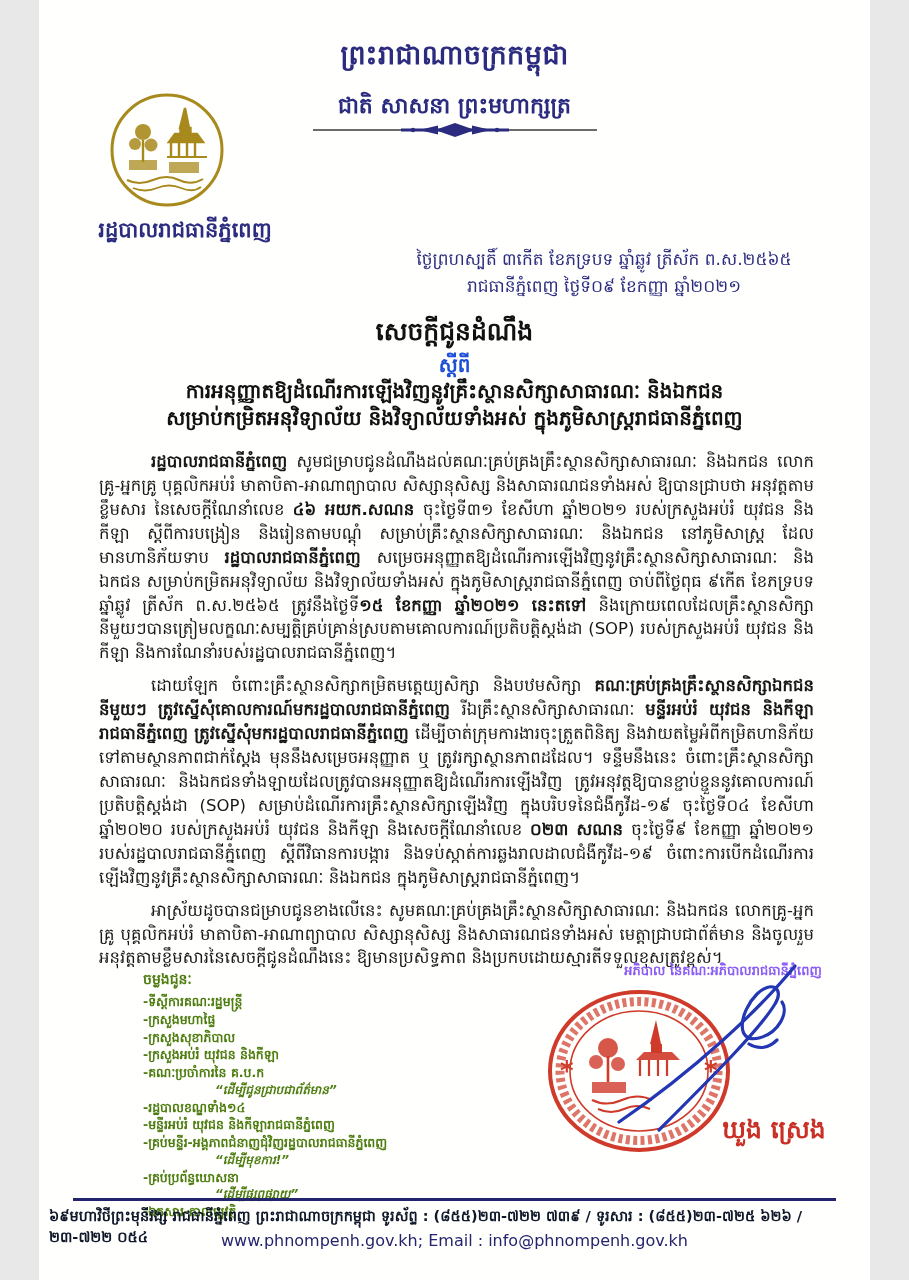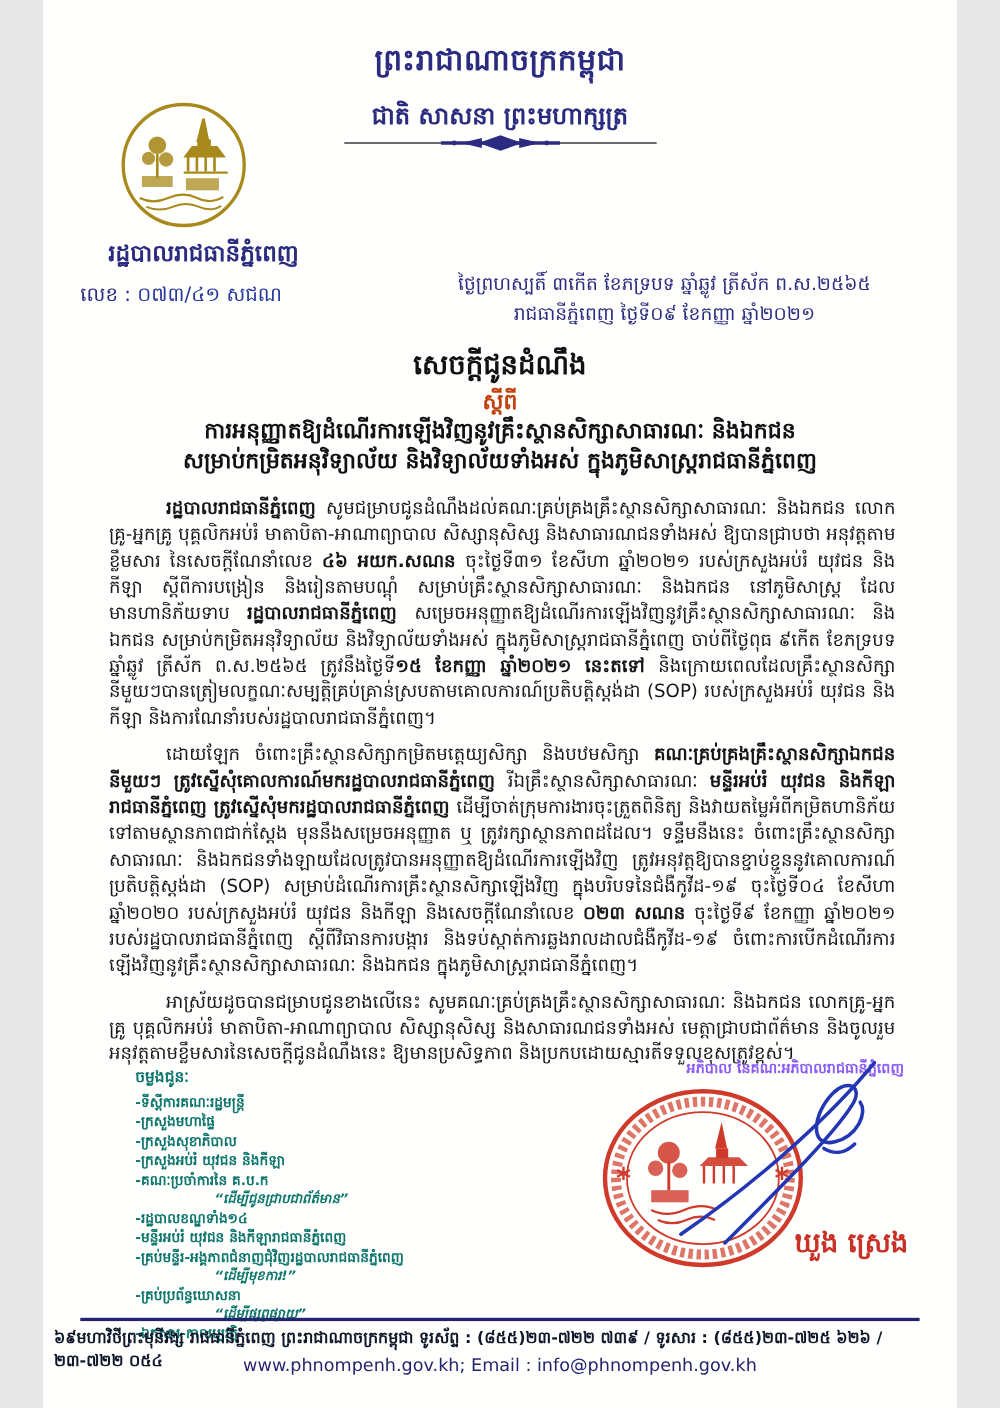--- a/index.html
+++ b/index.html
@@ -23,40 +23,40 @@
   .refline{position:absolute;left:34px;top:256px;width:260px;
     font-size:18px;color:#2b2b80;}
   .refline .num{color:#27379e;}
 
   .dateline{position:absolute;top:246px;right:16px;width:500px;text-align:center;
     font-size:17px;color:#2b2b80;line-height:1.6;}
 
   .doc-type{position:absolute;top:316px;left:0;right:0;text-align:center;
     font-size:25px;font-weight:700;color:#111;}
   .regarding{position:absolute;top:352px;left:0;right:0;text-align:center;
-    font-size:20px;font-weight:700;color:#c2410c;}
+    font-size:20px;font-weight:700;color:#1d4ed8;}
   .subject{position:absolute;top:378px;left:50px;right:50px;text-align:center;
     font-size:20px;font-weight:700;color:#111;line-height:1.35;}
 
   .body-text{position:absolute;top:450px;left:60px;right:56px;
     font-size:16.5px;line-height:1.45;text-align:justify;color:#161616;
     overflow-wrap:anywhere;}
   .body-text p{margin:0 0 9px 0;text-indent:52px;}
   .body-text p.last{}
 
   .sig-title{position:absolute;top:962px;left:478px;width:412px;text-align:center;
     font-size:13px;font-weight:700;color:#8b5cf6;}
   .seal{position:absolute;left:505px;top:986px;}
   .ink{position:absolute;left:560px;top:952px;pointer-events:none;}
   .sig-name{position:absolute;left:640px;top:1114px;width:190px;text-align:center;
     font-size:25px;font-weight:700;color:#c93026;}
   .para-initial{position:absolute;left:828px;top:912px;}
   .title-tick{position:absolute;left:852px;top:954px;}
 
-  .cc{position:absolute;left:84px;top:970px;width:350px;color:#0f766e;}
+  .cc{position:absolute;left:104px;top:970px;width:350px;color:#4d7c0f;}
   .cc-header{font-size:14px;font-weight:700;margin-bottom:2px;}
   .cc-item{font-size:12.5px;font-weight:700;line-height:1.42;overflow-wrap:anywhere;}
   .cc-note{font-size:12px;font-weight:700;font-style:italic;padding-left:72px;line-height:1.4;}
 
   .footer-rule{position:absolute;left:34px;right:34px;top:1198px;
     border-top:3px solid #24246e;}
   .footer1{position:absolute;top:1207px;left:10px;right:10px;
     font-size:14.5px;font-weight:700;color:#0f172a;overflow-wrap:anywhere;}
   .footer2{position:absolute;top:1231px;left:10px;right:10px;text-align:center;
     font-size:16px;font-weight:500;color:#24246e;}
@@ -96,24 +96,20 @@
         <path d="M36 50 v22" stroke-width="2.4"></path>
         <rect x="22" y="70" width="28" height="10" fill="#a8891c" opacity=".75" stroke="none"></rect>
         <rect x="62" y="72" width="30" height="11" fill="#a8891c" opacity=".75" stroke="none"></rect>
         <path d="M20 90 q12 6 26 0 t26 0 t24 -1" stroke-width="2"></path>
         <path d="M26 98 q12 5 24 0 t24 0 t20 -1" stroke-width="1.8"></path>
       </g>
     </svg>
   </div>
 
   <div class="authority">រដ្ឋបាលរាជធានីភ្នំពេញ</div>
-  <div class="refline">
-    <span>លេខ :</span>
-    <span class="num">០៧៣/៤១ សជណ</span>
-  </div>
 
   <div class="dateline">
     <div>ថ្ងៃព្រហស្បតិ៍ ៣កើត ខែភទ្របទ ឆ្នាំឆ្លូវ ត្រីស័ក ព.ស.២៥៦៥</div>
     <div>រាជធានីភ្នំពេញ ថ្ងៃទី០៩ ខែកញ្ញា ឆ្នាំ២០២១</div>
   </div>
 
   <div class="doc-type">សេចក្តីជូនដំណឹង</div>
   <div class="regarding">ស្តីពី</div>
   <div class="subject">
     <div>ការអនុញ្ញាតឱ្យដំណើរការឡើងវិញនូវគ្រឹះស្ថានសិក្សាសាធារណៈ និងឯកជន</div>

